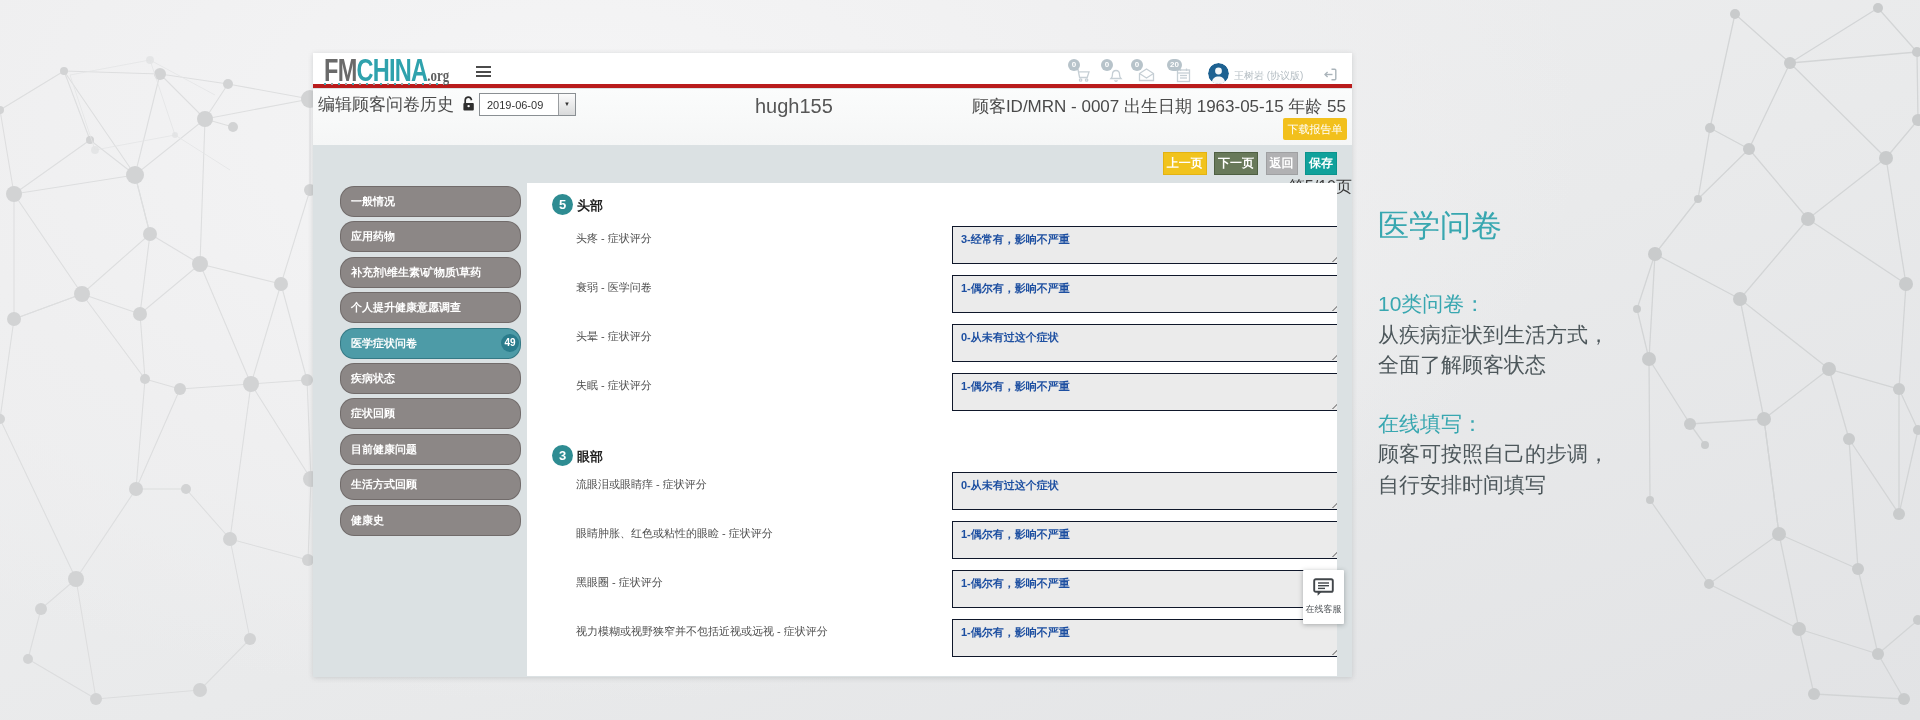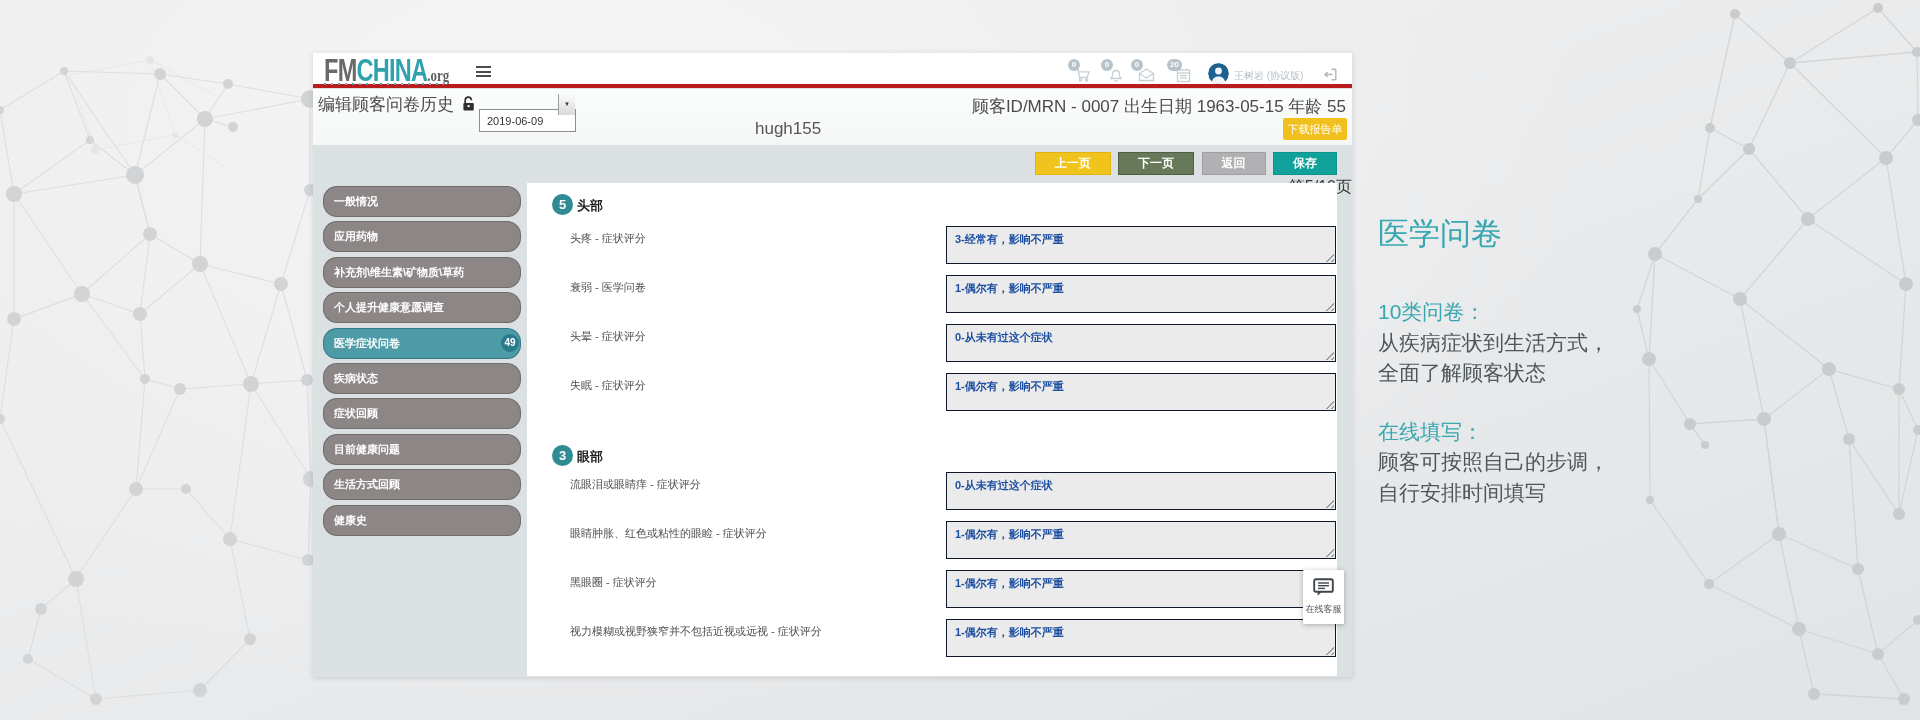--- a/index.html
+++ b/index.html
@@ -42,74 +42,74 @@
            background:#b7c3ca; color:#fff; font-size:8px; font-weight:700; line-height:12px;
            text-align:center; padding:0 2px; }
   .avatar { position:absolute; width:21px; height:21px; top:10px; border-radius:50%; overflow:hidden; }
   .uname { position:absolute; top:16px; font-size:10px; color:#b4bdc3; white-space:nowrap; }
 
   
   .tb { position:absolute; left:0; top:36px; width:100%; height:56px;
         background:linear-gradient(180deg,#fbfcfc,#f5f6f6); }
   .tb-title { position:absolute; left:5px; top:4px; font-size:17px; color:#4a4a4a; }
   .lock { position:absolute; left:149px; top:6px; }
-  .date-select { position:absolute; left:166px; top:20px; width:97px; height:23px;
+  .date-select { position:absolute; left:166px; top:4px; width:97px; height:23px;
         background:#fff; border:1px solid #8a8f93; font-size:11px; color:#333;
         -webkit-appearance:none; appearance:none; padding:0 20px 0 7px; border-radius:0; }
   .date-arrow { position:absolute; left:245px; top:5px; width:17px; height:21px; pointer-events:none;
         background:linear-gradient(180deg,#fbfbfb,#d9dadb); border-left:1px solid #9a9da0;
         color:#333; font-size:6px; text-align:center; line-height:21px; }
-  .tb-user { position:absolute; left:442px; top:6px; font-size:17px; color:#565656;margin-top:24px; }
+  .tb-user { position:absolute; left:442px; top:6px; font-size:20px; color:#565656; }
   .tb-info { position:absolute; right:6px; top:6px; font-size:17px; color:#4a4a4a; }
   .dl-btn { position:absolute; right:5px; top:29px; width:64px; height:22px; background:#f2c01c;
         color:#fff; font-size:11px; text-align:center; line-height:22px; border-radius:2px;
         border:none; cursor:pointer; font-family:inherit; }
 
   
   .panel { position:absolute; left:0; top:92px; width:100%; height:532px; background:#dbe1e3; }
   .pagebar { position:absolute; left:0; top:0; width:100%; height:38px; }
   .page-label { position:absolute; left:0; top:32px; width:100%; text-align:right;
         font-size:16px; font-weight:500; color:#3a3a3a; }
   .pbtns { position:absolute; right:15px; top:7px; height:23px; }
   .pbtn { display:inline-block; height:23px; line-height:21px; font-size:12px; font-weight:700;
-        color:#fff; padding:0 19px; margin-left:3px; text-align:center; border-style:solid;
+        color:#fff; padding:0 3px; margin-left:3px; text-align:center; border-style:solid;
         border-width:1px; cursor:pointer; vertical-align:top; font-family:inherit; }
   .pbtn-prev { background:#f1c31d; border-color:#e3b312; }
   .pbtn-next { background:#68795a; border-color:#4e5f42; }
   .pbtn-back { background:#b1b1b3; border-color:#9fa0a2; }
   .pbtn-save { background:#10a19b; border-color:#0b938c; }
 
   
   .sidebar { position:absolute; left:10px; top:41px; width:198px; }
   .sb-item { position:relative; height:31px; margin-bottom:4.4px; background:#8c8786;
         border:1px solid rgba(80,74,73,.45); border-radius:14px; color:#fff; font-size:11px;
-        font-weight:700; line-height:29px; padding-left:10px; cursor:pointer; }
+        font-weight:700; line-height:29px; padding-left:10px; cursor:pointer;margin-left:17px; }
   .sb-item.active { background:#4d9ba7; border-color:rgba(38,98,110,.6); }
   .sb-badge { position:absolute; right:1px; top:50%; margin-top:-9px; width:18px; height:18px;
         border-radius:50%; background:#2a7c8c; color:#fff; font-size:10px; font-weight:700;
         line-height:18px; text-align:center; }
 
   
   .main { position:absolute; left:214px; top:38px; width:810px; height:493px; background:#fff; overflow:hidden; }
   .sec-hd { position:absolute; left:25px; height:21px; }
   .sec-num { position:absolute; left:0; top:0; width:21px; height:21px; border-radius:50%;
         background:#2e8c92; color:#fff; font-size:13px; font-weight:700; line-height:21px; text-align:center; }
   .sec-title { position:absolute; left:25px; top:3px; font-size:13px; font-weight:700; color:#1f1f1f; white-space:nowrap; }
-  .qrow { position:absolute; left:0; width:100%; height:38px; }
+  .qrow { position:absolute; left:6px; width:100%; height:38px; }
   .qlabel { position:absolute; left:43px; top:5px; font-size:11px; color:#4f4f4f; }
   .qta { position:absolute; left:419px; top:0; width:390px; height:38px; }
   .qta textarea { width:390px; height:38px; background:#ebebeb; border:1px solid #0f172a;
         font-family:inherit; font-size:11px; font-weight:700; color:#1d4fa1;
         padding:5px 8px; resize:none; overflow:hidden; display:block; }
   .qta::after { content:""; position:absolute; right:2px; bottom:2px; width:9px; height:9px;
         background:repeating-linear-gradient(135deg,#9d9d9d 0 1px,transparent 1px 3.5px);
         clip-path:polygon(100% 0,100% 100%,0 100%); }
 
   
-  .promo { position:absolute; left:1378px; top:216px; width:270px; z-index:1; }
+  .promo { position:absolute; left:1378px; top:208px; width:270px; z-index:1; }
   .promo h1 { font-size:31px; font-weight:400; color:#38a7b0; line-height:36px; margin:0 0 45px; }
   .pblock { font-size:21px; line-height:30.5px; color:#4d575b; }
   .pblock + .pblock { margin-top:28px; }
   .pheading { color:#38a7b0; }
 
   
   .chat { position:absolute; left:1303px; top:570px; width:41px; height:54px; background:#fff;
         z-index:3; box-shadow:0 1px 5px rgba(40,45,50,.35); border-radius:1px; text-align:center;
         cursor:pointer; }
   .chat svg { margin-top:8px; }

